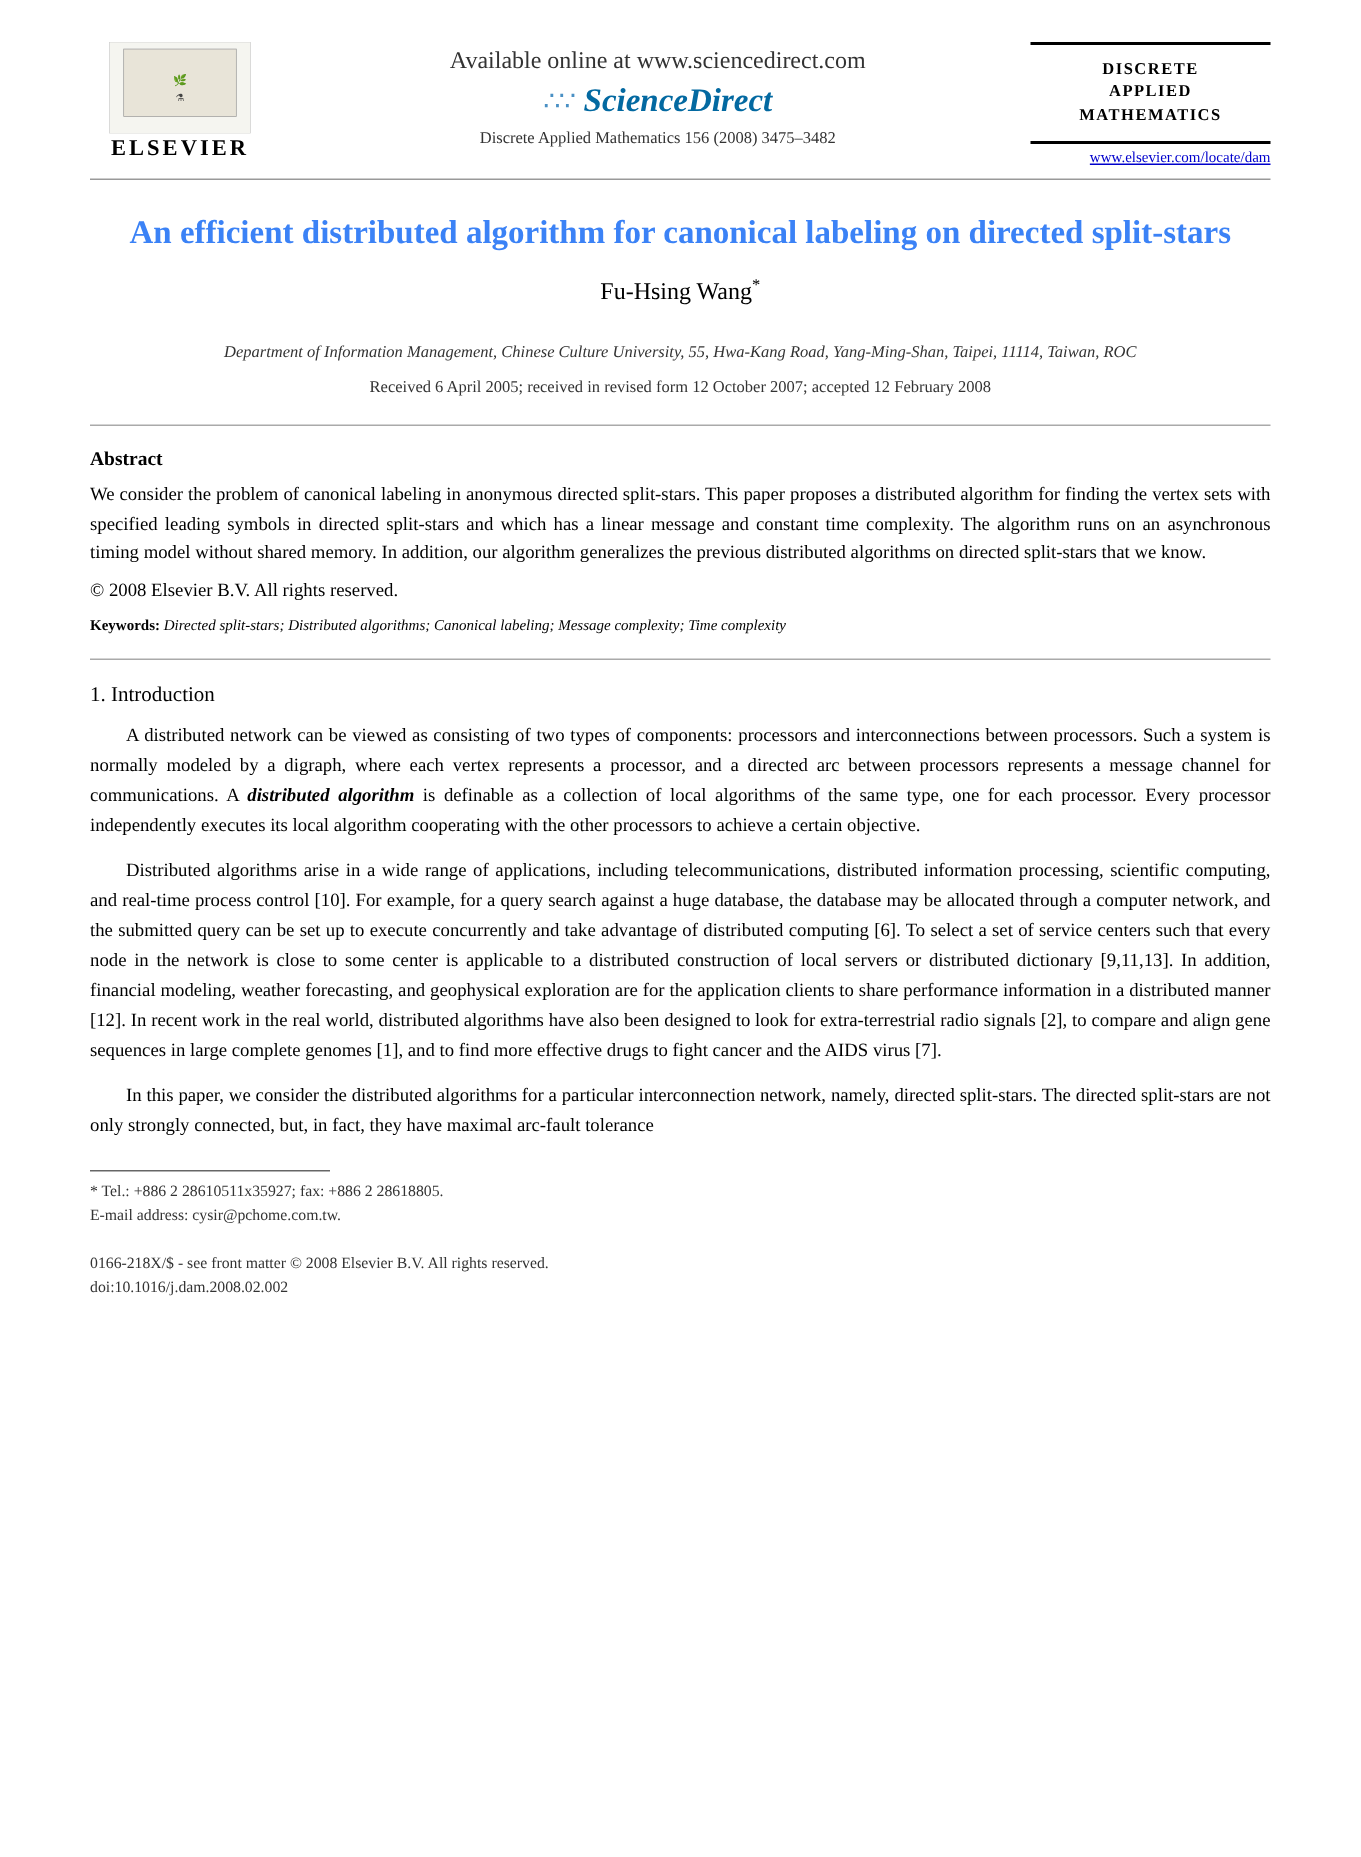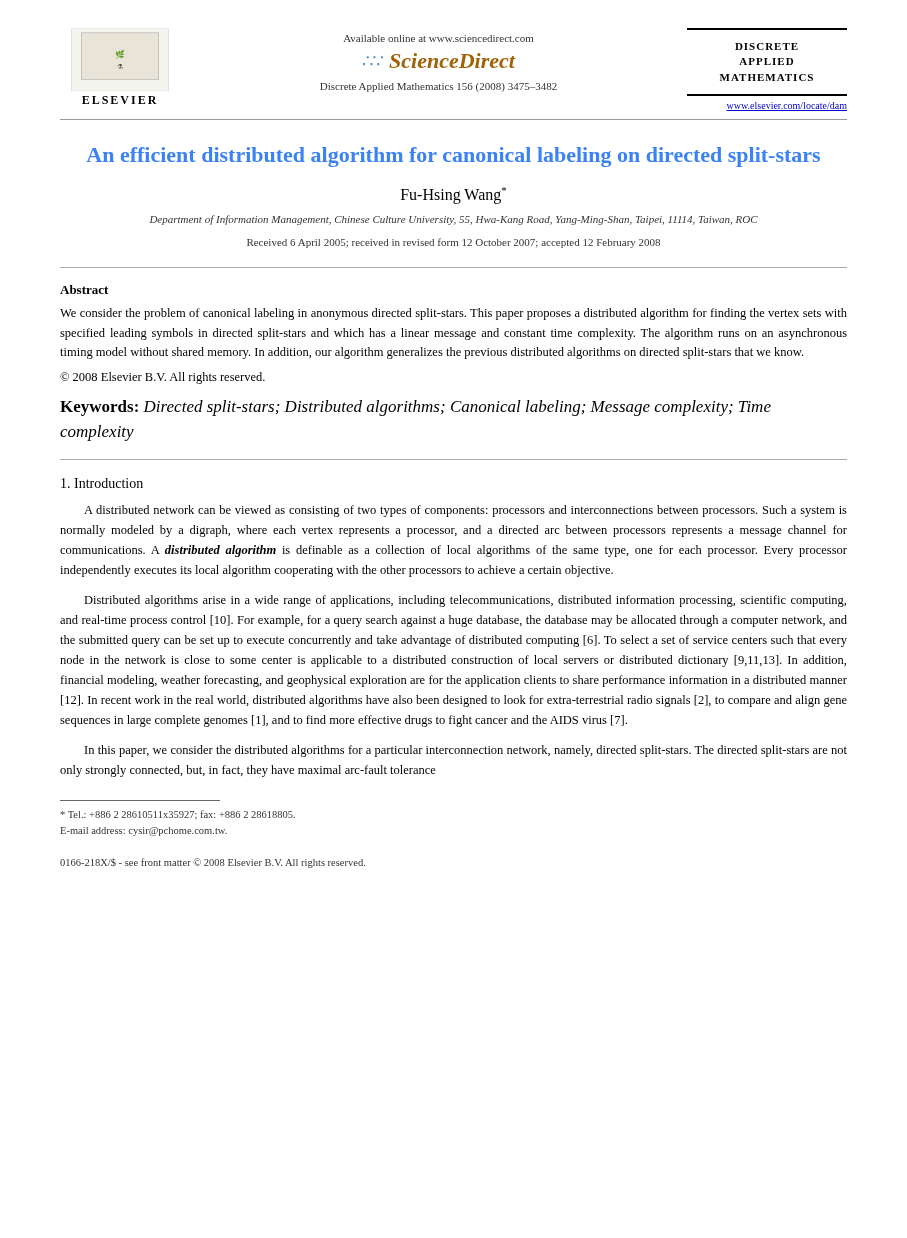--- a/index.html
+++ b/index.html
@@ -31,52 +31,52 @@
     }
     .elsevier-logo {
       width: 120px;
       height: 80px;
       display: flex;
       flex-direction: column;
       align-items: center;
       justify-content: center;
     }
     .elsevier-text {
-      font-size: 12px;
+      font-size: 15px;
       font-weight: bold;
       letter-spacing: 2px;
       color: #000;
       margin-top: 2px;
     }
     .header-center {
       flex: 1;
       text-align: center;
       padding-top: 4px;
     }
     .available-online {
-      font-size: 11px;
+      font-size: 16px;
       color: #333;
       margin-bottom: 4px;
     }
     .sciencedirect-logo {
       display: flex;
       align-items: center;
       justify-content: center;
       gap: 6px;
       margin-bottom: 6px;
     }
     .sd-dots {
       font-size: 18px;
       color: #4a90c4;
       letter-spacing: -1px;
     }
     .sd-text {
       font-size: 22px;
       font-weight: bold;
-      color: #a16207;
+      color: #0369a1;
       font-style: italic;
     }
     .journal-name {
       font-size: 11px;
       color: #333;
       margin-top: 4px;
     }
     .header-right {
       width: 160px;
       text-align: right;
@@ -115,21 +115,21 @@
     }
     .paper-title {
       font-size: 22px;
       font-weight: bold;
       line-height: 1.35;
       margin-bottom: 14px;
       color: #3b82f6;
     }
     .author-name {
       font-size: 16px;
-      margin-bottom: 8px;
+      margin-bottom: 24px;
     }
     .author-name sup {
       font-size: 11px;
     }
     .affiliation {
       font-size: 11px;
       font-style: italic;
       color: #333;
       margin-bottom: 6px;
       line-height: 1.4;
@@ -161,21 +161,21 @@
       line-height: 1.55;
       text-align: justify;
       margin-bottom: 6px;
     }
     .copyright-text {
       font-size: 12.5px;
       line-height: 1.55;
       margin-bottom: 6px;
     }
     .keywords-line {
-      font-size: 17px;
+      font-size: 10px;
       line-height: 1.5;
       font-style: italic;
     }
     .keywords-label {
       font-style: normal;
       font-weight: bold;
     }
 
     
     .section-heading {
@@ -291,15 +291,16 @@
   <div class="footnote">
     <div>* Tel.: +886 2 28610511x35927; fax: +886 2 28618805.</div>
     <div>
       <span>E-mail address:</span>
       <span>cysir@pchome.com.tw.</span>
     </div>
   </div>
 
   <div class="footer-bottom">
     <div>0166-218X/$ - see front matter © 2008 Elsevier B.V. All rights reserved.</div>
+    <div>doi:10.1016/j.dam.2008.02.002</div>
   </div>
 
 </div>
 
 </body></html>

